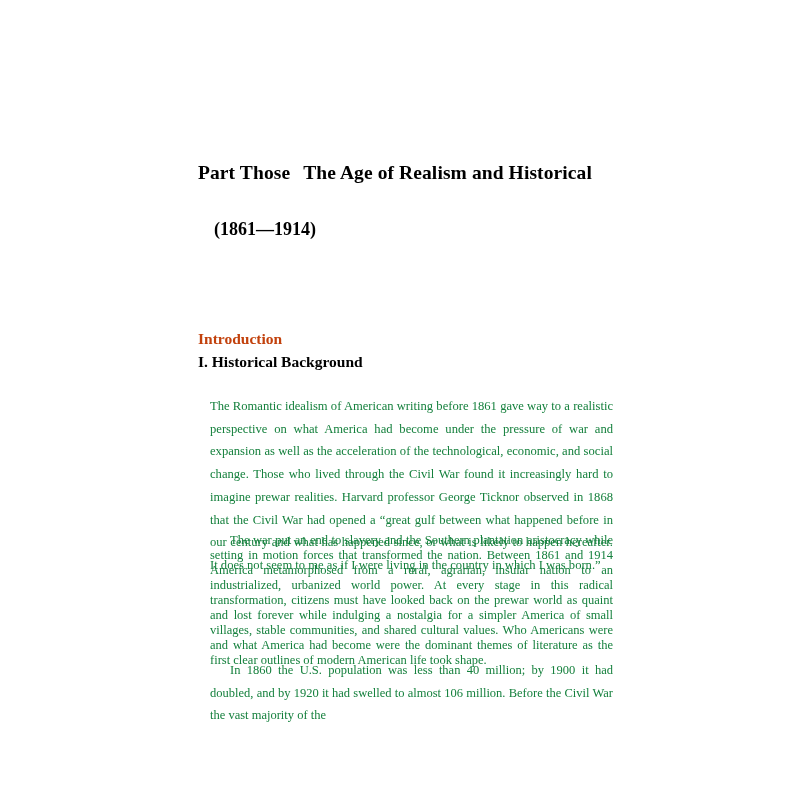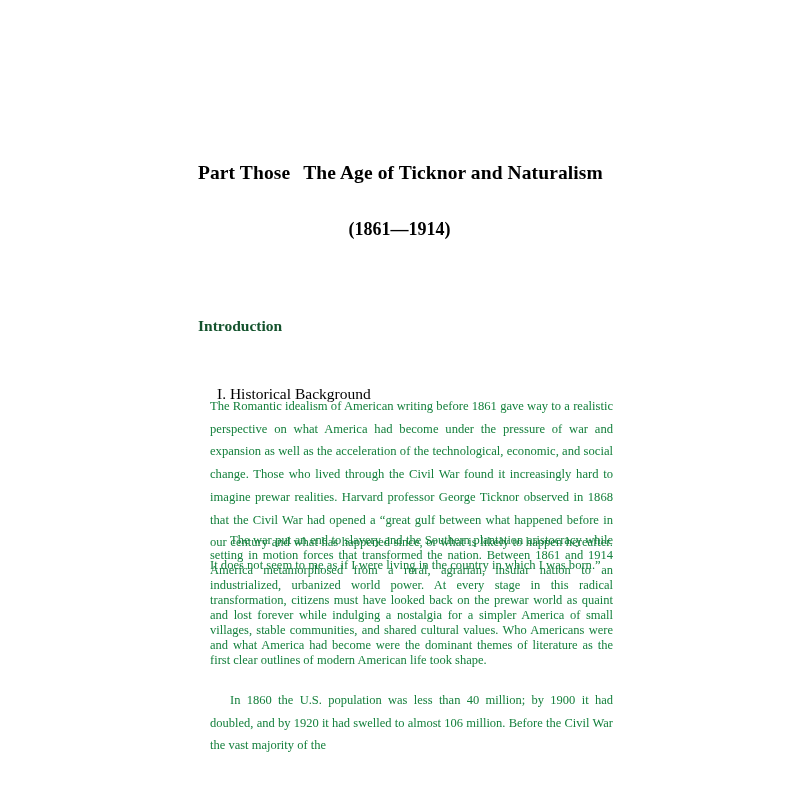--- a/index.html
+++ b/index.html
@@ -50,48 +50,46 @@
     display: inline;
   }
   .part-title .part-gap {
     display: inline-block;
     width: 13px;
   }
 
   .part-dates {
     position: absolute;
     top: 219px;
-    left: 0;
+    left: 16px;
     width: 403px;
-    text-align: center;
     font-size: 18px;
     font-weight: bold;
     line-height: 1.2;
     color: #000000;
   }
 
   .h-intro {
     position: absolute;
-    top: 304px;
+    top: 317px;
     left: 0;
     font-size: 15.5px;
     font-weight: bold;
     line-height: 1.2;
-    color: #14532d;
+    color: #c2410c;
   }
 
   .h-section {
     position: absolute;
-    top: 369px;
+    top: 337px;
     left: 0;
     font-size: 15.5px;
-    font-weight: normal;
+    font-weight: bold;
     line-height: 1.2;
     color: #000000;
-    margin-left: 19px;
   }
 
   p.para {
     margin: 12px;
     padding: 0;
     text-align: justify;
     text-justify: inter-word;
     color: #15803d;
   }
 
@@ -113,36 +111,36 @@
     left: 0;
     width: 403px;
     font-size: 12.5px;
     line-height: 15px;
     text-indent: 20px;
   }
 
   
   .para-3 {
     position: absolute;
-    top: 677px;
+    top: 647px;
     left: 0;
     width: 403px;
     font-size: 12.5px;
     line-height: 22.6px;
     text-indent: 20px;
   }
 </style>
 </head>
 <body>
 
 <div class="page">
 
   <div class="content">
 
-    <h1 class="part-title"><span class="part-label">Part Those</span><span class="part-gap"></span><span class="part-name">The Age of Ticknor and Naturalism</span></h1>
+    <h1 class="part-title"><span class="part-label">Part Those</span><span class="part-gap"></span><span class="part-name">The Age of Realism and Historical</span></h1>
 
     <div class="part-dates">(1861—1914)</div>
 
     <h2 class="h-intro">Introduction</h2>
 
     <h3 class="h-section">I. Historical Background</h3>
 
     <p class="para para-1">The Romantic idealism of American writing before 1861 gave way to a realistic perspective on what America had become under the pressure of war and expansion as well as the acceleration of the technological, economic, and social change. Those who lived through the Civil War found it increasingly hard to imagine prewar realities. Harvard professor George Ticknor observed in 1868 that the Civil War had opened a “great gulf between what happened before in our century and what has happened since, or what is likely to happen hereafter. It does not seem to me as if I were living in the country in which I was born.”</p>
 
     <p class="para para-2">The war put an end to slavery and the Southern plantation aristocracy while setting in motion forces that transformed the nation. Between 1861 and 1914 America metamorphosed from a rural, agrarian, insular nation to an industrialized, urbanized world power. At every stage in this radical transformation, citizens must have looked back on the prewar world as quaint and lost forever while indulging a nostalgia for a simpler America of small villages, stable communities, and shared cultural values. Who Americans were and what America had become were the dominant themes of literature as the first clear outlines of modern American life took shape.</p>

